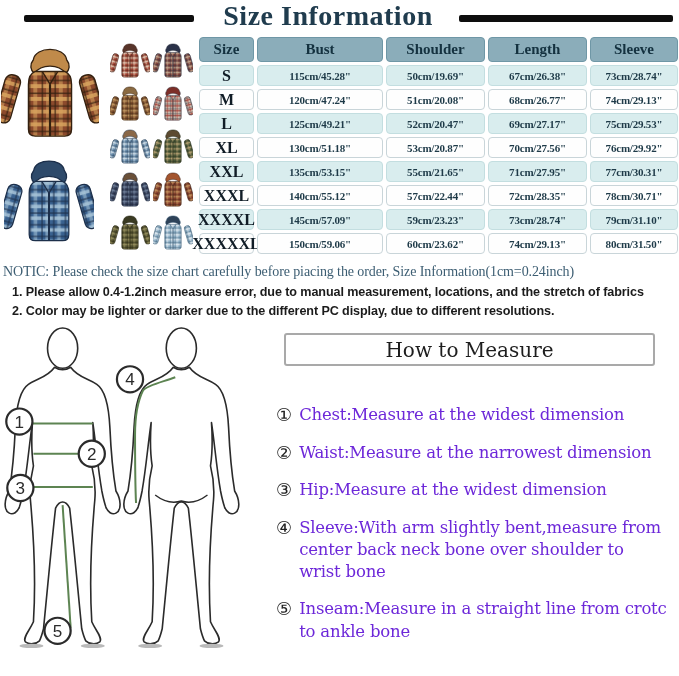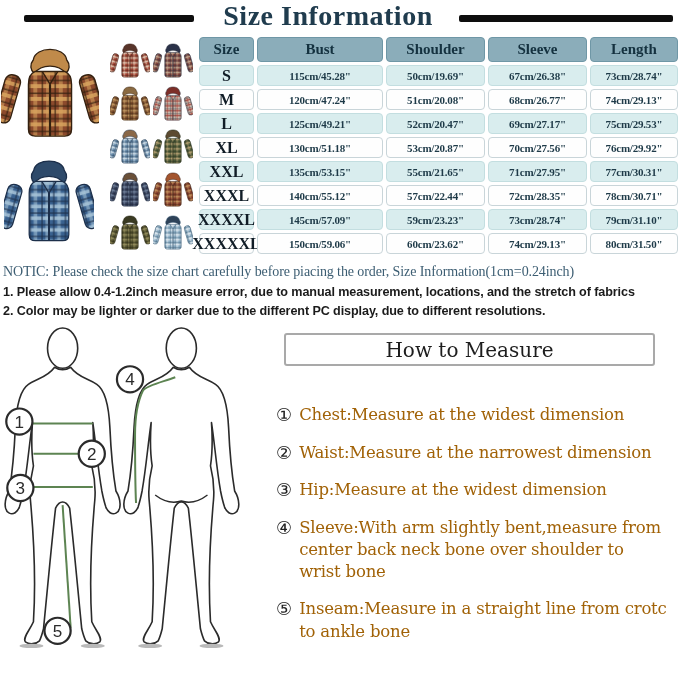--- a/index.html
+++ b/index.html
@@ -50,41 +50,41 @@
   .cell.data.plain { background: #fefefe; border: 1px solid #c9d5d9; }
   .cell.size-label { font-size: 16px; color: #101c26; font-family: "Liberation Serif", serif; }
   .cell.meas { font-size: 11px; letter-spacing: -0.2px; }
 
   
   .notice {
     padding: 4px 2px 0 3px; font-size: 14px; font-weight: normal;
     color: var(--notice-color, #3c5d72); letter-spacing: -0.1px;
     font-family: "Liberation Serif", serif;
   }
-  .notes { padding: 3px 2px 0 3px; }
+  .notes { padding: 3px 2px 0 12px; }
   .note-line {
     font-family: "Liberation Sans", sans-serif; font-weight: bold;
     font-size: 12.6px; color: #1b1b1b; line-height: 19px; letter-spacing: -0.1px;
   }
 
   
   .bottom-row { display: flex; margin-top: 4px; height: 338px; }
   .diagram { width: 256px; flex: none; }
   .measure-col { flex: 1; padding: 6px 10px 0 14px; }
   .measure-box {
     margin: 2px 14px 0 14px; height: 33px; line-height: 30px;
     border: 2px solid #a9a9a9; border-radius: 3px;
     text-align: center; font-size: 20px; color: #1d1d1d;
     font-family: "DejaVu Serif", serif;
   }
   .measure-list { margin-top: 38px; display: flex; flex-direction: column; gap: 15px; padding-left: 6px; }
   .measure-item { display: flex; gap: 7px; align-items: flex-start; }
   .m-num { font-size: 18px; line-height: 1.25; color: #222; flex: none; font-family: "DejaVu Sans", sans-serif; }
   .m-text {
-    font-size: 16.5px; line-height: 1.35; color: #a16207;
+    font-size: 16.5px; line-height: 1.35; color: #6d28d9;
     font-family: "DejaVu Serif", serif; letter-spacing: -0.2px;
   }
 </style>
 </head>
 <body>
 
 <div class="header">
   <span class="hline left"></span>
   <div class="page-title">Size Information</div>
   <span class="hline right"></span>
@@ -321,22 +321,22 @@
     <line x1="50" y1="46" x2="50" y2="99" stroke-width="2.2"></line>
   </g>
         </svg>
       </div>
   </div>
   <div class="size-table">
     <div class="tbl" id="size-table-grid">
         <div class="cell head">Size</div>
         <div class="cell head">Bust</div>
         <div class="cell head">Shoulder</div>
+        <div class="cell head">Length</div>
         <div class="cell head">Sleeve</div>
-        <div class="cell head">Length</div>
         <div class="cell data alt size-label">S</div>
         <div class="cell data alt meas">115cm/45.28"</div>
         <div class="cell data alt meas">50cm/19.69"</div>
         <div class="cell data alt meas">67cm/26.38"</div>
         <div class="cell data alt meas">73cm/28.74"</div>
         <div class="cell data plain size-label">M</div>
         <div class="cell data plain meas">120cm/47.24"</div>
         <div class="cell data plain meas">51cm/20.08"</div>
         <div class="cell data plain meas">68cm/26.77"</div>
         <div class="cell data plain meas">74cm/29.13"</div>

